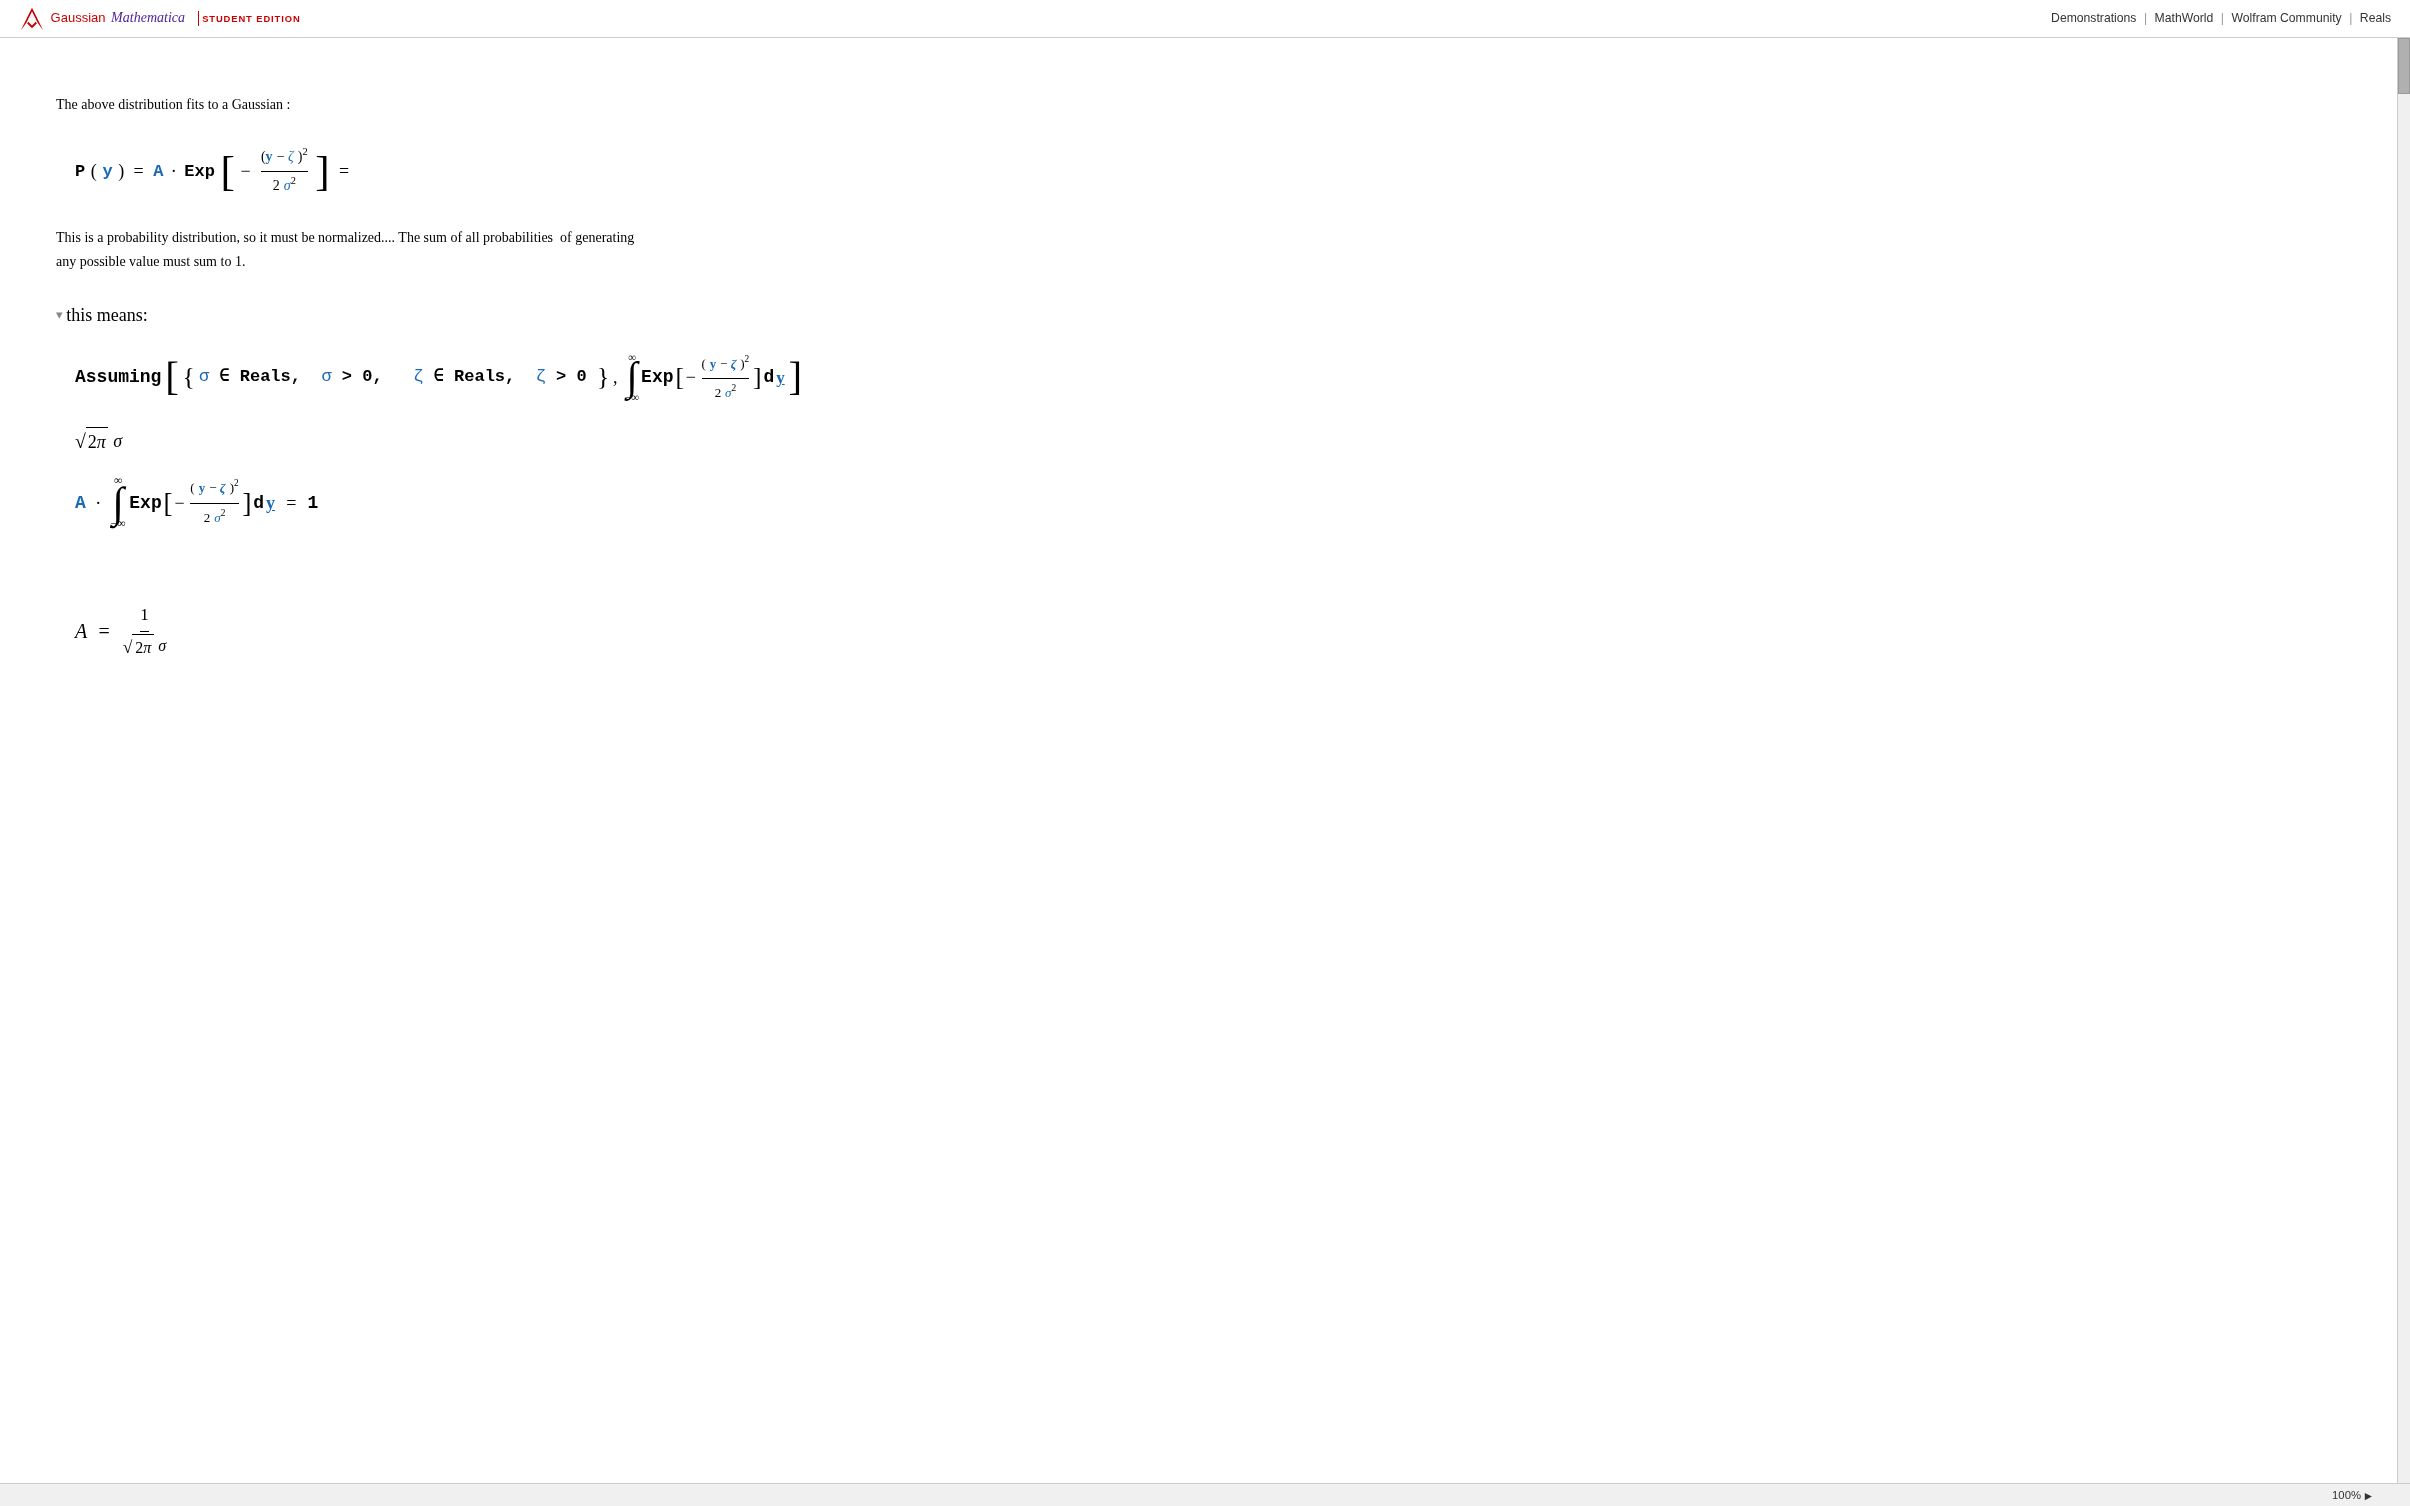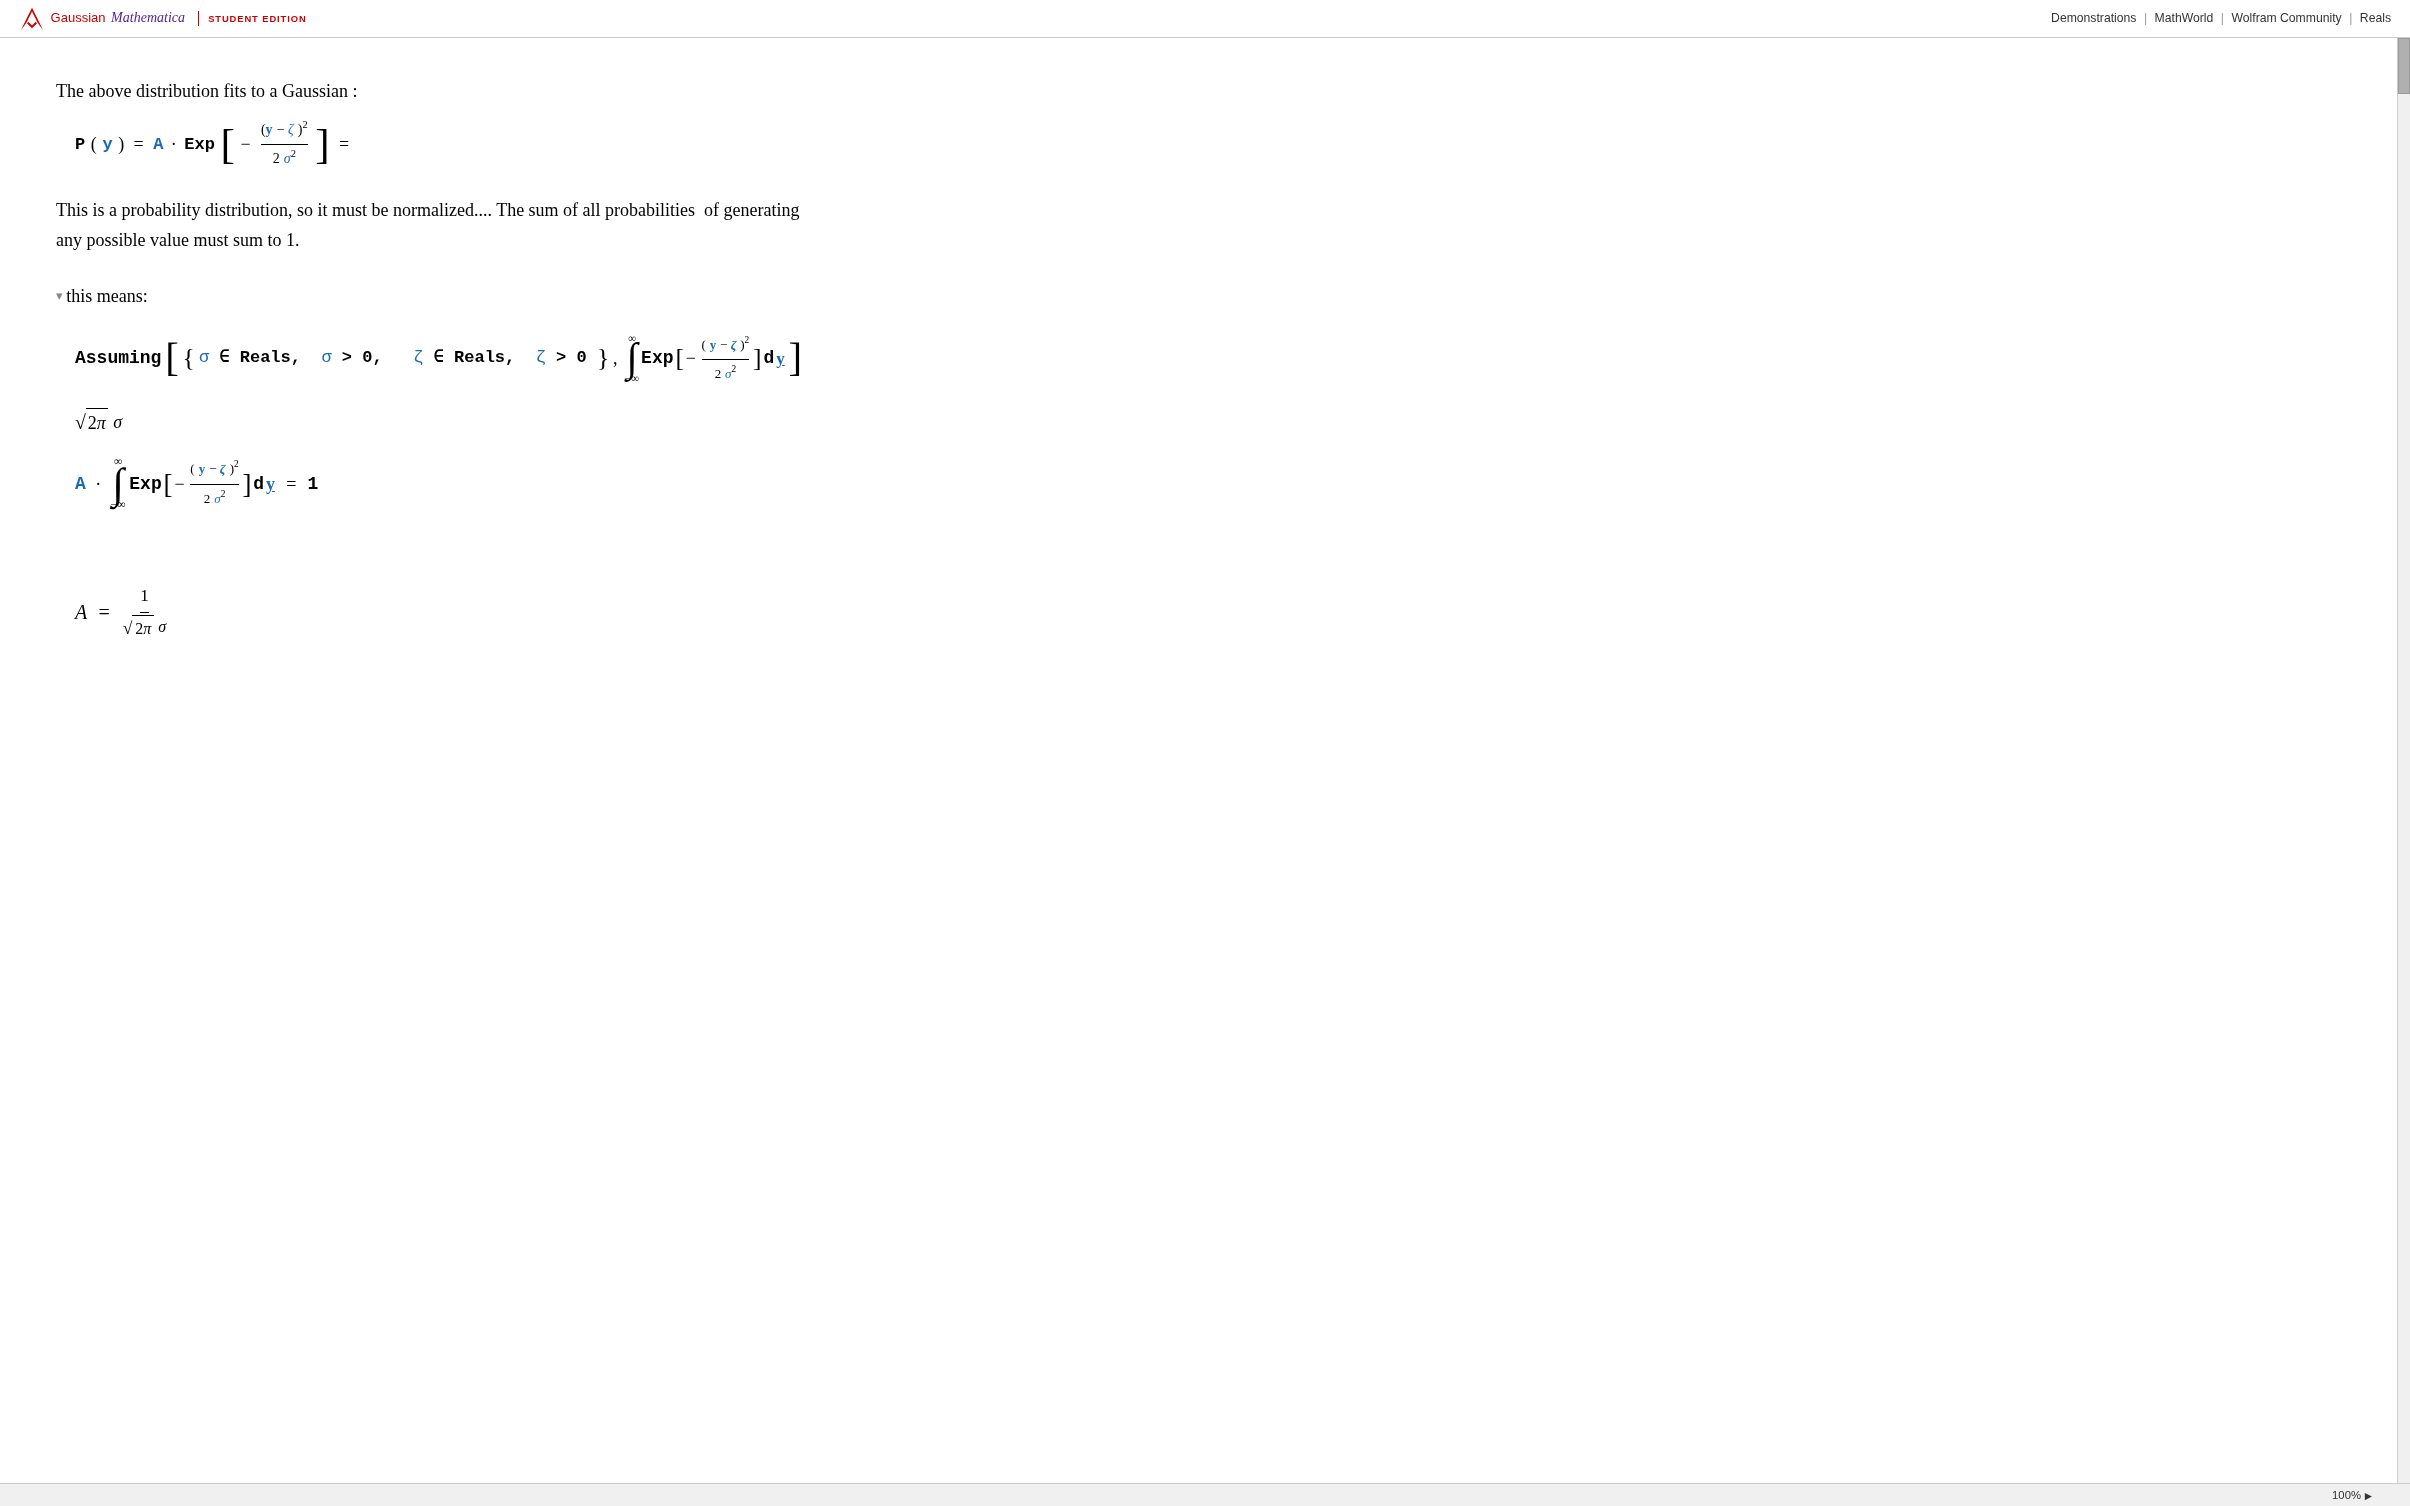--- a/index.html
+++ b/index.html
@@ -53,21 +53,21 @@
     }
 
     .student-edition {
       font-size: 9.4px;
       color: #c00;
       font-family: Arial, sans-serif;
       font-weight: bold;
       letter-spacing: 0.9px;
       text-transform: uppercase;
       border-left: 0.9px solid #c00;
-      padding-left: 9px;
+      padding-left: 3px;
       margin-left: 3.8px;
     }
 
     #nav-links {
       display: flex;
       align-items: center;
       gap: 7.5px;
       font-family: Arial, sans-serif;
       font-size: 12.2px;
       color: #333;
@@ -131,23 +131,23 @@
       align-items: center;
       gap: 3.8px;
     }
 
     .zoom-arrow {
       cursor: pointer;
       font-size: 9.4px;
     }
 
     .text-paragraph {
-      font-size: 18px;
+      font-size: 14px;
       line-height: 1.7;
-      margin: 10px 0;
+      margin: 27px 0;
     }
 
     
     .var-y { color: #1a6ab5; }
     .var-zeta { color: #1a6ab5; }
     .var-sigma { color: #1a6ab5; }
     .var-a { color: #1a6ab5; }
 
     
     .bold-math {

